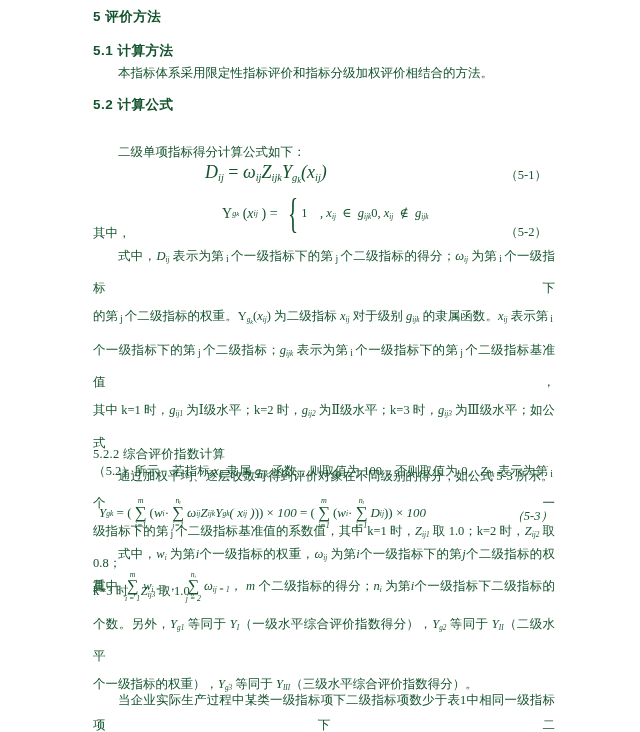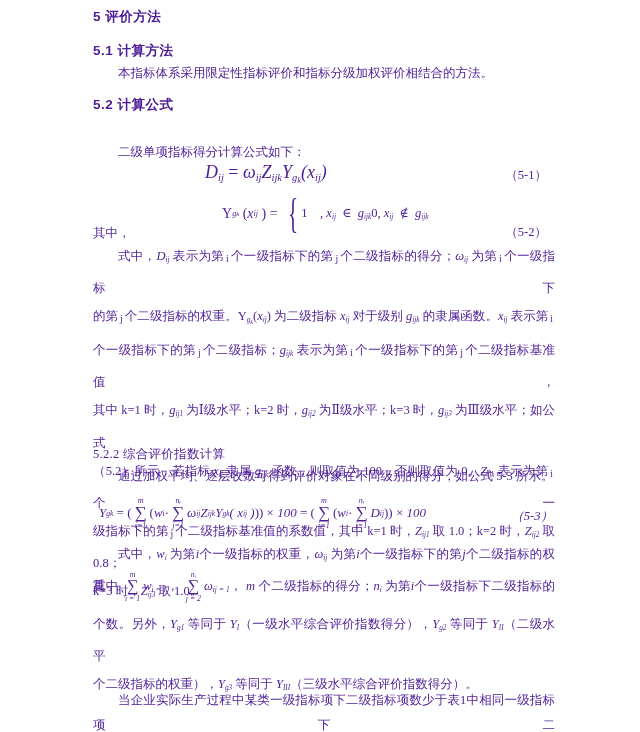--- a/index.html
+++ b/index.html
@@ -1,17 +1,17 @@
 <!DOCTYPE html>
 <html><head>
 <meta charset="utf-8">
 <style>
   html,body{margin:0;padding:0;background:#ffffff;}
   .page{position:relative;width:640px;height:732px;background:#ffffff;overflow:hidden;
-        font-family:"Liberation Serif","DejaVu Serif",serif;color:#4c1d95;}
+        font-family:"Liberation Serif","DejaVu Serif",serif;color:#14532d;}
   .block{position:absolute;left:93px;width:462px;}
 
   .h1{font-family:"Liberation Sans","DejaVu Sans",sans-serif;font-weight:700;font-size:13.5px;letter-spacing:0.5px;}
   .h3{font-size:12.5px;letter-spacing:0.3px;}
   .body-text{font-size:12.5px;}
   .indent{text-indent:25px;}
   .jline{text-align:justify;text-align-last:justify;}
   .lline{text-align:left;text-align-last:left;}
 
   .para-a{font-size:12.5px;line-height:28px;}
@@ -92,21 +92,21 @@
         <span class="lim">m</span>
         <span class="sig">∑</span>
         <span class="lim">i = 1</span>
       </span><span class="ri">w</span><span class="rsub">i = 1</span><span class="rz">，  </span><span class="sum">
         <span class="lim">nᵢ</span>
         <span class="sig">∑</span>
         <span class="lim">j = 2</span>
       </span><span class="ri">ω</span><span class="rsub">ij = 1</span><span class="rz">，  </span><span class="ri">m</span><span class="rz"> 个二级指标的得分；</span><span class="ri">n</span><span class="rsub">i</span><span class="rz"> 为第</span><span class="ri">i</span><span class="rz">个一级指标下二级指标的</span></div>
   <div class="block para-b34" style="top:610px;">
     <div class="jline"><span class="rz">个数。另外，</span><span class="ri">Y</span><span class="rsub">g1</span><span class="rz"> 等同于 </span><span class="ri">Y</span><span class="rsub">I</span><span class="rz">（一级水平综合评价指数得分），</span><span class="ri">Y</span><span class="rsub">g2</span><span class="rz"> 等同于 </span><span class="ri">Y</span><span class="rsub">II</span><span class="rz">（二级水平</span></div>
-    <div class="lline"><span class="rz">个二级指标的权重），</span><span class="ri">Y</span><span class="rsub">g3</span><span class="rz"> 等同于 </span><span class="ri">Y</span><span class="rsub">III</span><span class="rz">（三级水平综合评价指数得分）。</span></div>
+    <div class="lline"><span class="rz">个一级指标的权重），</span><span class="ri">Y</span><span class="rsub">g3</span><span class="rz"> 等同于 </span><span class="ri">Y</span><span class="rsub">III</span><span class="rz">（三级水平综合评价指数得分）。</span></div>
   </div>
 
 
   <div class="block para-c" style="top:688px;">
     <div class="indent jline">当企业实际生产过程中某类一级指标项下二级指标项数少于表1中相同一级指标项下二</div>
 
   </div>
 
 </div>
 

